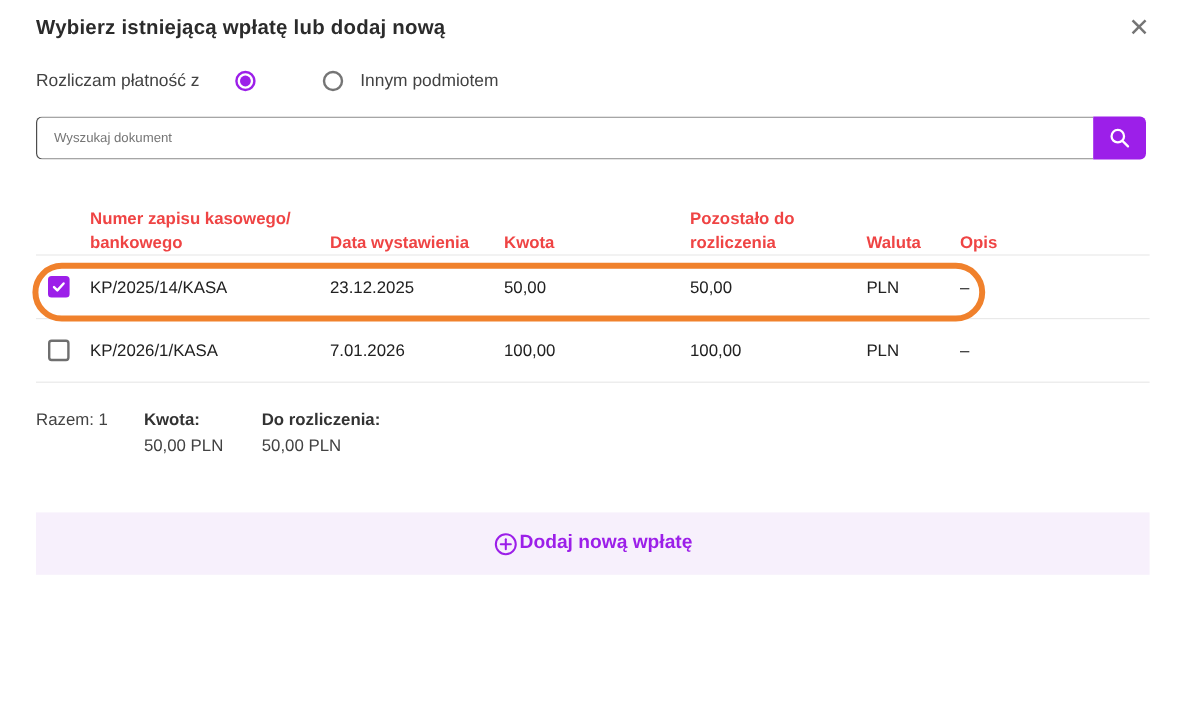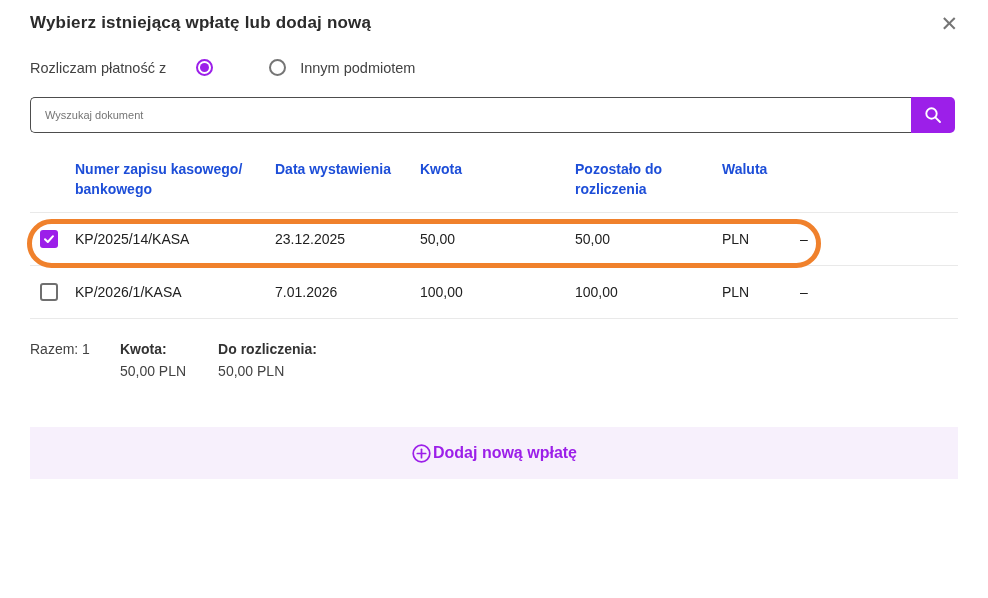--- a/index.html
+++ b/index.html
@@ -99,25 +99,25 @@
   }
 
   
   .table { margin: 0 30px 0 30px; }
   .trow {
     display: flex;
     align-items: center;
     border-bottom: 1px solid #e9e9e9;
   }
   .thead {
-    align-items: flex-start;
+    align-items: flex-end;
     padding-top: 26px;
     min-height: 80px;
     font-weight: bold;
-    color: #1d4ed8;
+    color: #ef4444;
   }
   .thead .col { font-size: 14px; line-height: 20px; }
   .drow { height: 53px; font-size: 14px; color: #212121; }
   .col { flex-shrink: 0; }
   .c0 { width: 45px; padding-left: 10px; }
   .c1 { width: 200px; }
   .c2 { width: 145px; }
   .c3 { width: 155px; }
   .c4 { width: 147px; }
   .c5 { width: 78px; }
@@ -254,20 +254,21 @@
   </div>
 
   <div class="table">
     <div class="trow thead">
       <div class="col c0"></div>
       <div class="col c1"><span class="wrap-narrow" style="display:inline-block;">Numer zapisu kasowego/ bankowego</span></div>
       <div class="col c2">Data wystawienia</div>
       <div class="col c3">Kwota</div>
       <div class="col c4"><span class="wrap-tight" style="display:inline-block;">Pozostało do rozliczenia</span></div>
       <div class="col c5">Waluta</div>
+      <div class="col c6">Opis</div>
     </div>
 
     <div class="trow drow">
       <div class="col c0">
         <span class="checkbox checked">
           <span style="display:inline-flex;">
             <svg width="12" height="12" viewBox="0 0 12 12">
               <polyline points="2,6.2 4.8,9 10,3.2" fill="none" stroke="#ffffff" stroke-width="2" stroke-linecap="round" stroke-linejoin="round"></polyline>
             </svg>
           </span>

